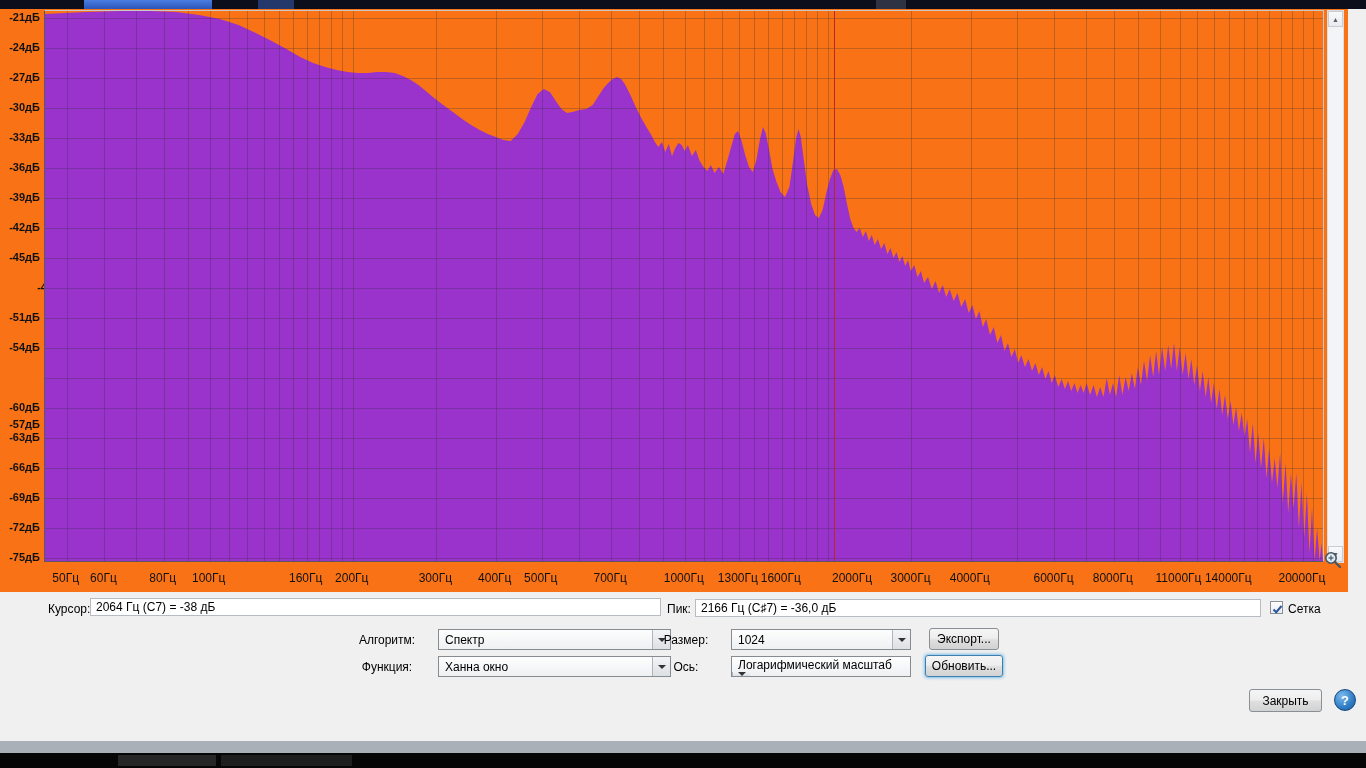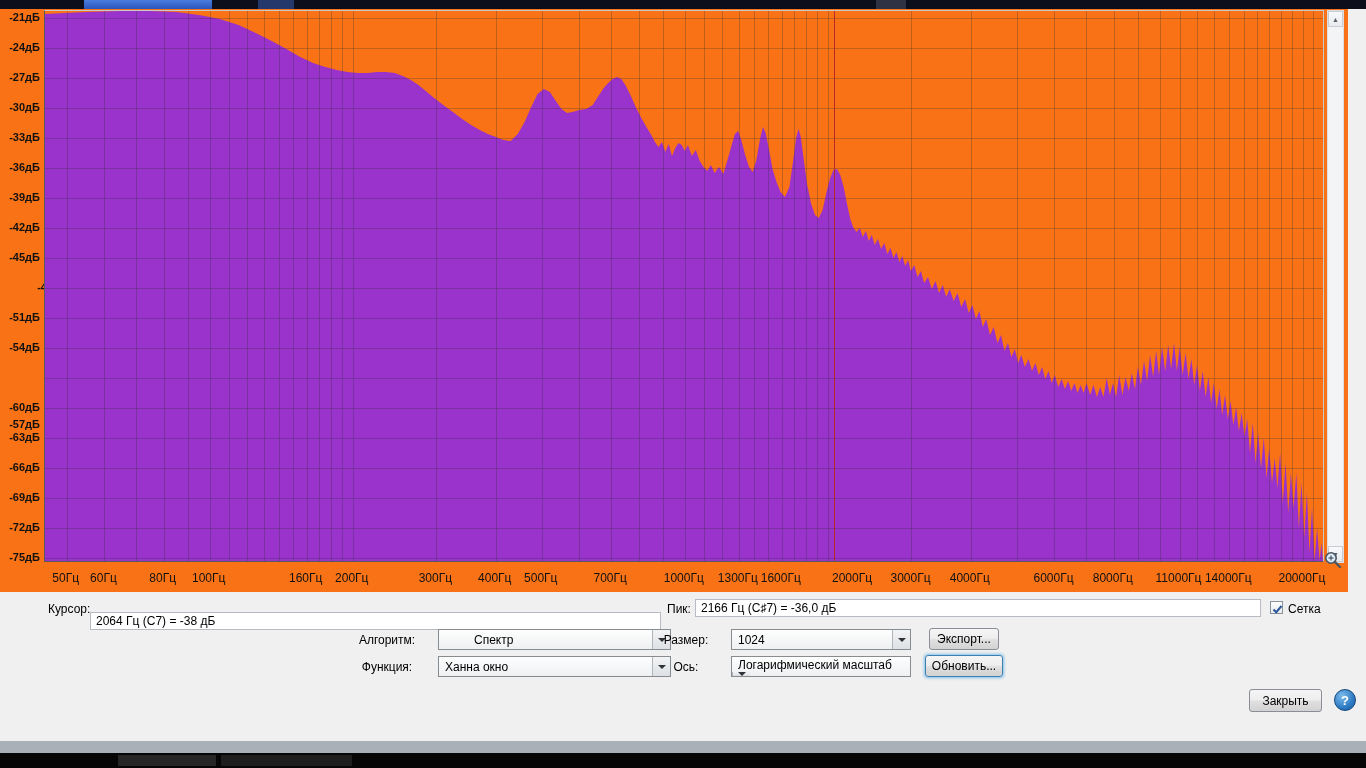--- a/index.html
+++ b/index.html
@@ -210,33 +210,33 @@
         <line x1="12" y1="12" x2="17" y2="17" stroke="#4b5560" stroke-width="2.4" stroke-linecap="round"></line>
         <line x1="5.5" y1="8" x2="10.5" y2="8" stroke="#4b5560" stroke-width="1.2"></line>
         <line x1="8" y1="5.5" x2="8" y2="10.5" stroke="#4b5560" stroke-width="1.2"></line>
       </svg>
     </div>
   </div>
 
   <div class="panel">
 
     <div class="lbl" style="left:48px;top:10px;">Курсор:</div>
-    <div class="field" style="left:90px;top:20px;width:571px;height:18px;">2064 Гц (C7) = -38 дБ</div>
+    <div class="field" style="left:90px;top:6px;width:571px;height:18px;">2064 Гц (C7) = -38 дБ</div>
     <div class="lbl" style="left:667px;top:10px;">Пик:</div>
     <div class="field" style="left:695px;top:7px;width:566px;height:18px;">2166 Гц (C♯7) = -36,0 дБ</div>
 
     <div class="checkbox" id="grid-checkbox" style="left:1270px;top:9px;">
       <svg id="grid-check" width="13" height="13" viewBox="0 0 13 13">
         <polyline points="2.5,6.5 5.2,9.2 10.5,3" fill="none" stroke="#2b579a" stroke-width="2"></polyline>
       </svg>
     </div>
     <div class="lbl" style="left:1288px;top:10px;">Сетка</div>
 
     <div class="lbl right" style="left:340px;top:41px;width:94px;">Алгоритм:</div>
-    <div class="combo" style="left:438px;top:37px;width:233px;height:21px;padding-left:29px;">
+    <div class="combo" style="left:438px;top:37px;width:233px;height:21px;">
       <span class="val">Спектр</span>
       <span class="dd">
           <span class="tri"></span>
         </span>
     </div>
     <div class="lbl right" style="left:648px;top:41px;width:76px;">Размер:</div>
     <div class="combo" style="left:731px;top:37px;width:180px;height:21px;">
       <span class="val">1024</span>
       <span class="dd">
           <span class="tri"></span>

